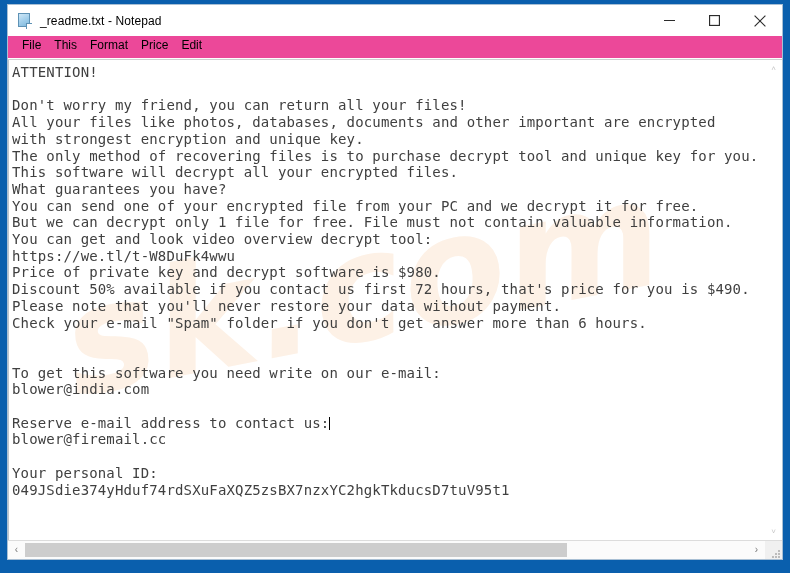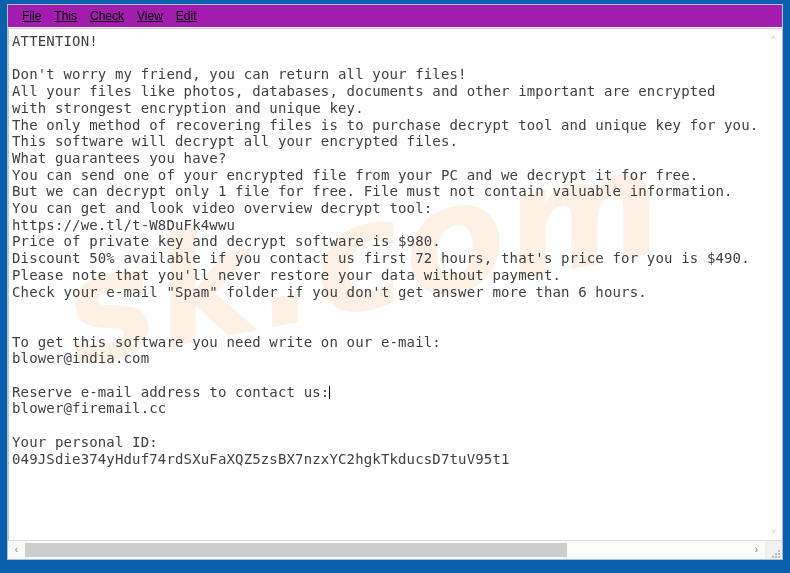--- a/index.html
+++ b/index.html
@@ -96,26 +96,24 @@
     background: transparent;
     border: none;
     padding: 0;
   }
   .win-btn svg { display: block; }
 
   
   #menu-bar {
     height: 22px;
     min-height: 22px;
-    background: #a21caf;
-    display: flex;
-    align-items: center;
+    background: #ec4899;
+    display: flex;
     padding-left: 8px;
     border-bottom: 1px solid #ffffff;
-    text-decoration: underline;
   }
   .menu-item {
     font-size: 12px;
     color: #000000;
     padding: 2px 7px 3px 6px;
     white-space: nowrap;
     line-height: 14px;
   }
 
   
@@ -261,26 +259,53 @@
     background: #bcbcbc;
   }
 </style>
 </head>
 <body>
 
 <div id="desktop">
 
   <div id="notepad-window">
 
+    <div id="title-bar">
+      <div id="title-left">
+        <span id="notepad-icon">
+          <span class="pg"></span>
+          <span class="fold"></span>
+        </span>
+        <span id="window-title">_readme.txt - Notepad</span>
+      </div>
+      <div id="window-controls">
+        <div class="win-btn">
+          <svg width="11" height="11" viewBox="0 0 11 11">
+            <rect x="0" y="5" width="11" height="1" fill="#2b2b2b"></rect>
+          </svg>
+        </div>
+        <div class="win-btn">
+          <svg width="11" height="11" viewBox="0 0 11 11">
+            <rect x="0.5" y="0.5" width="10" height="10" fill="none" stroke="#2b2b2b" stroke-width="1.3"></rect>
+          </svg>
+        </div>
+        <div class="win-btn">
+          <svg width="12" height="12" viewBox="0 0 12 12">
+            <line x1="0.6" y1="0.6" x2="11.4" y2="11.4" stroke="#2b2b2b" stroke-width="1.1"></line>
+            <line x1="11.4" y1="0.6" x2="0.6" y2="11.4" stroke="#2b2b2b" stroke-width="1.1"></line>
+          </svg>
+        </div>
+      </div>
+    </div>
 
     <div id="menu-bar">
       <div class="menu-item">File</div>
       <div class="menu-item">This</div>
-      <div class="menu-item">Check</div>
-      <div class="menu-item">View</div>
+      <div class="menu-item">Format</div>
+      <div class="menu-item">Price</div>
       <div class="menu-item">Edit</div>
     </div>
 
     <div id="editor-region">
 
       <div id="editor-row">
 
         <div id="text-canvas">
           <div id="watermark">
             <span>sk.com</span>

